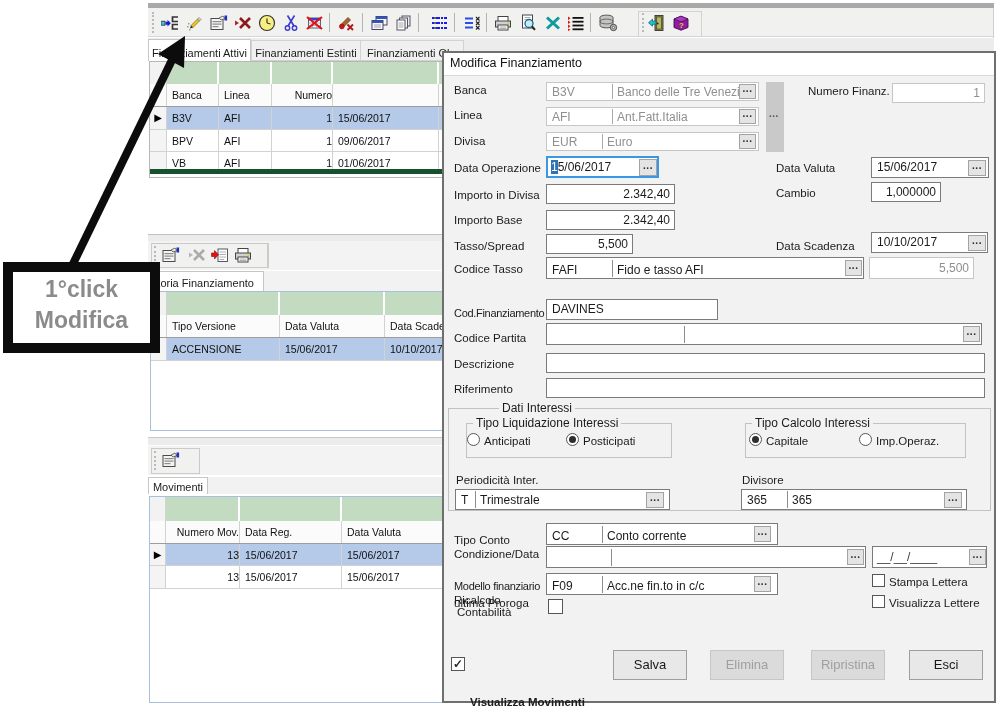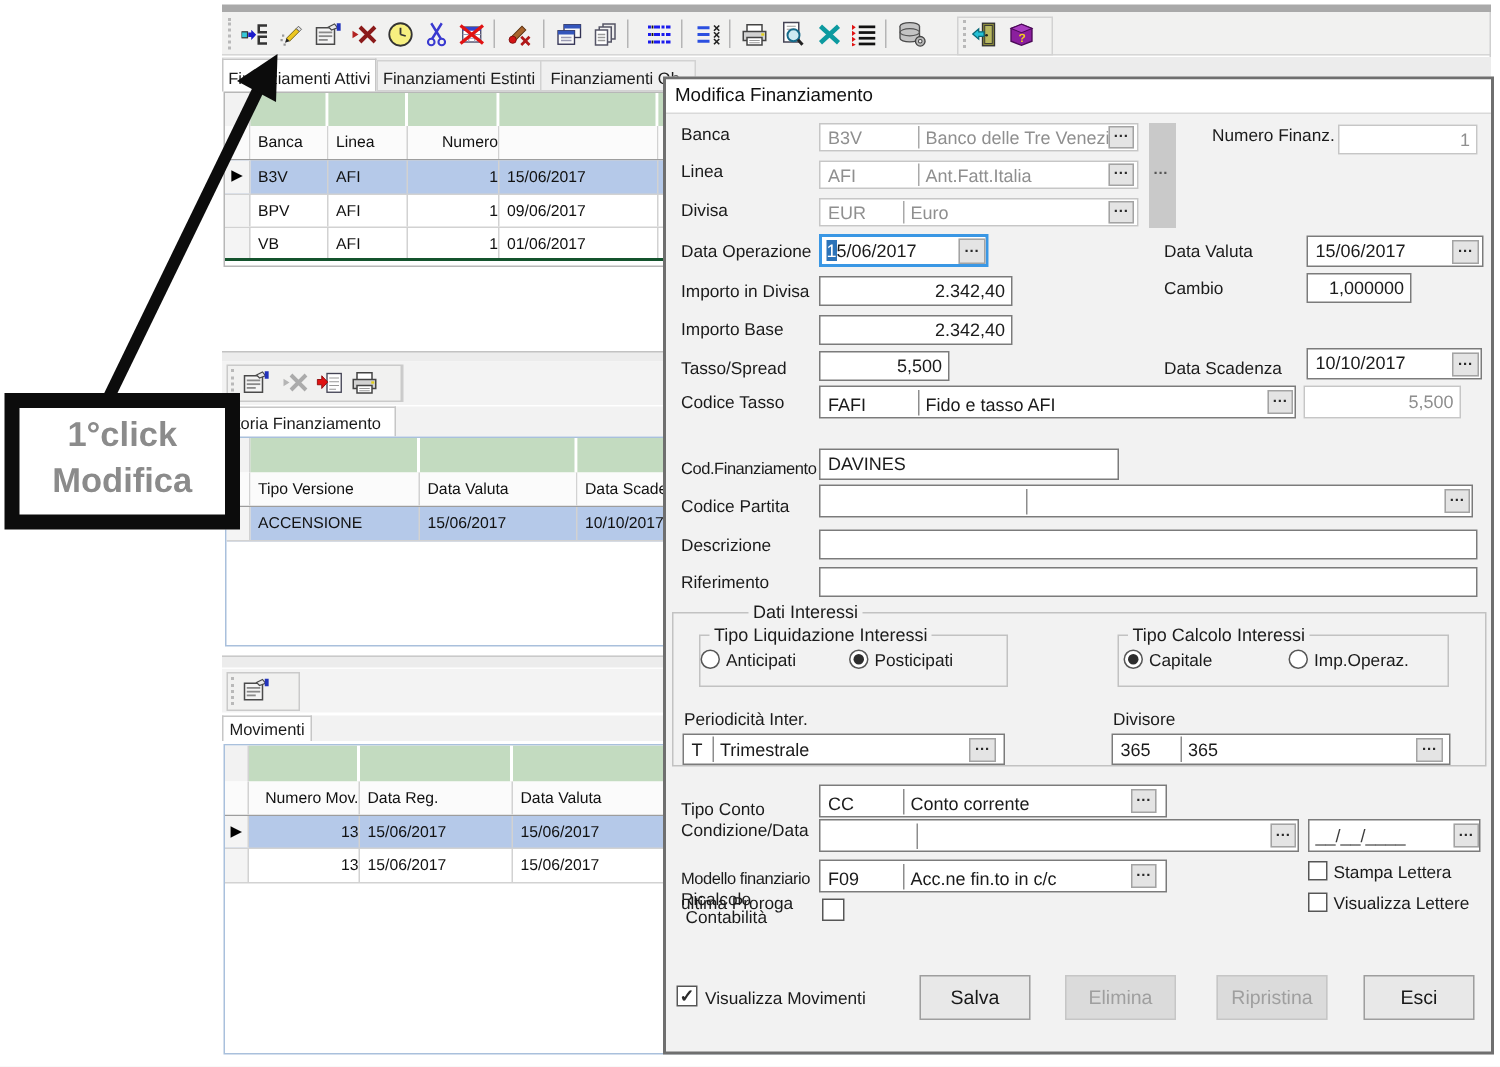--- a/index.html
+++ b/index.html
@@ -225,21 +225,21 @@
     <div class="gc" style="width:262px;border-right:none;background:none;">1</div>
   </div>
   <div class="grow" style="height:22px;border-bottom:1px solid #d2d2d2;">
     <div class="gc gselcell" style="width:17px;padding:0;"></div>
     <div class="gc" style="width:52px;">BPV</div>
     <div class="gc" style="width:53px;">AFI</div>
     <div class="gc num" style="width:61px;">1</div>
     <div class="gc" style="width:106px;">09/06/2017</div>
     <div class="gc" style="width:262px;border-right:none;">0</div>
   </div>
-  <div class="grow" style="height:22px;border-bottom:2px solid #14532d;">
+  <div class="grow" style="height:22px;border-bottom:5px solid #14532d;">
     <div class="gc gselcell" style="width:17px;padding:0;"></div>
     <div class="gc" style="width:52px;">VB</div>
     <div class="gc" style="width:53px;">AFI</div>
     <div class="gc num" style="width:61px;">1</div>
     <div class="gc" style="width:106px;">01/06/2017</div>
     <div class="gc" style="width:262px;border-right:none;">0</div>
   </div>
 </div>
 
 <div class="abs" style="left:148px;top:234px;width:552px;height:6px;background:#ececec;border-top:1px solid #c2c2c2;border-bottom:1px solid #fdfdfd;"></div>
@@ -409,21 +409,21 @@
 <span class="lbl" style="left:454px;top:263px;">Codice Tasso</span>
 <div class="fld" style="left:546px;top:257px;width:318px;height:22px;line-height:20px;">
   <span style="position:absolute;left:5px;top:2px;">FAFI</span>
   <div style="position:absolute;left:65px;top:2px;width:1px;height:17px;background:#8d8d8d;"></div>
   <span style="position:absolute;left:70px;top:2px;">Fido e tasso AFI</span>
 </div>
 <div class="b3" style="left:845px;top:260px;width:17px;height:16px;line-height:10px;">...</div>
 <div class="fld fldD num" style="left:869px;top:257px;width:105px;height:22px;line-height:20px;">5,500</div>
 
 <span class="lbl" style="left:454px;top:307px;font-size:11px;letter-spacing:-0.3px;">Cod.Finanziamento</span>
-<div class="fld" style="left:546px;top:299px;width:200px;height:21px;line-height:19px;text-align:right;">
+<div class="fld" style="left:546px;top:299px;width:172px;height:21px;line-height:19px;text-align:right;">
       <span style="position:absolute;left:5px;">DAVINES</span>
     </div>
 
 <span class="lbl" style="left:454px;top:332px;">Codice Partita</span>
 <div class="fld" style="left:546px;top:323px;width:436px;height:22px;">
   <div style="position:absolute;left:137px;top:2px;width:1px;height:17px;background:#8d8d8d;"></div>
 </div>
 <div class="b3" style="left:963px;top:326px;width:17px;height:16px;line-height:10px;">...</div>
 
 <span class="lbl" style="left:454px;top:358px;">Descrizione</span>
@@ -494,21 +494,21 @@
 <span class="lbl" style="left:889px;top:576px;">Stampa Lettera</span>
 
 <span class="lbl" style="left:454px;top:594px;">Ricalcolo</span>
 <span class="lbl" style="left:457px;top:606px;">Contabilità</span>
 <div class="chk" style="left:548px;top:599px;width:15px;height:15px;"></div>
 <div class="chk" style="left:872px;top:595px;"></div>
 <span class="lbl" style="left:889px;top:597px;">Visualizza Lettere</span>
 
 <div class="chk" style="left:451px;top:657px;width:14px;height:14px;"></div>
 <div class="abs" style="left:453px;top:657px;font-size:12px;color:#2b2b2b;font-weight:bold;">✓</div>
-<span class="lbl" style="left:470px;top:660px;">Visualizza Movimenti</span>
+<span class="lbl" style="left:470px;top:696px;font-weight:bold;">Visualizza Movimenti</span>
 <div class="tbtn" style="left:613px;top:650px;width:74px;height:30px;">Salva</div>
 <div class="tbtn dis" style="left:710px;top:650px;width:74px;height:30px;">Elimina</div>
 <div class="tbtn dis" style="left:811px;top:650px;width:74px;height:30px;">Ripristina</div>
 <div class="tbtn" style="left:909px;top:650px;width:74px;height:30px;">Esci</div>
 
 </div>
 
 <svg class="abs" style="left:0;top:0;z-index:40;" width="260" height="280" viewBox="0 0 260 280">
   <line x1="71" y1="268" x2="172" y2="60" stroke="#0c0c0c" stroke-width="8"></line>
   <polygon points="185,36 184,68 158,54" fill="#0c0c0c"></polygon>

